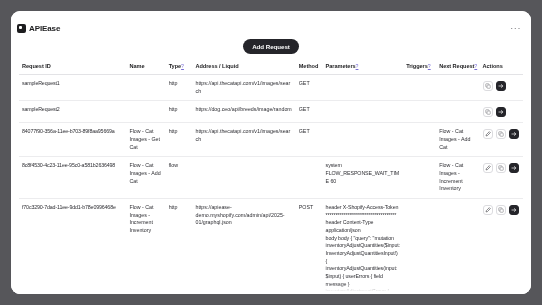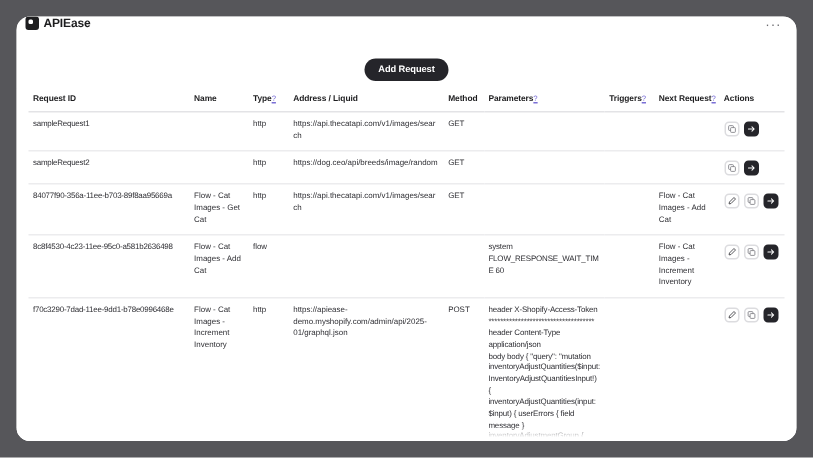--- a/index.html
+++ b/index.html
@@ -27,21 +27,21 @@
     overflow: hidden;
     display: flex;
     flex-direction: column;
   }
 
   
   .topbar {
     height: 22px;
     flex: 0 0 22px;
     display: flex;
-    align-items: flex-start;
+    align-items: flex-end;
     padding: 0 8px 0 6px;
     background: #ffffff;
   }
 
   .brand {
     display: flex;
     align-items: center;
     gap: 3px;
   }
 

